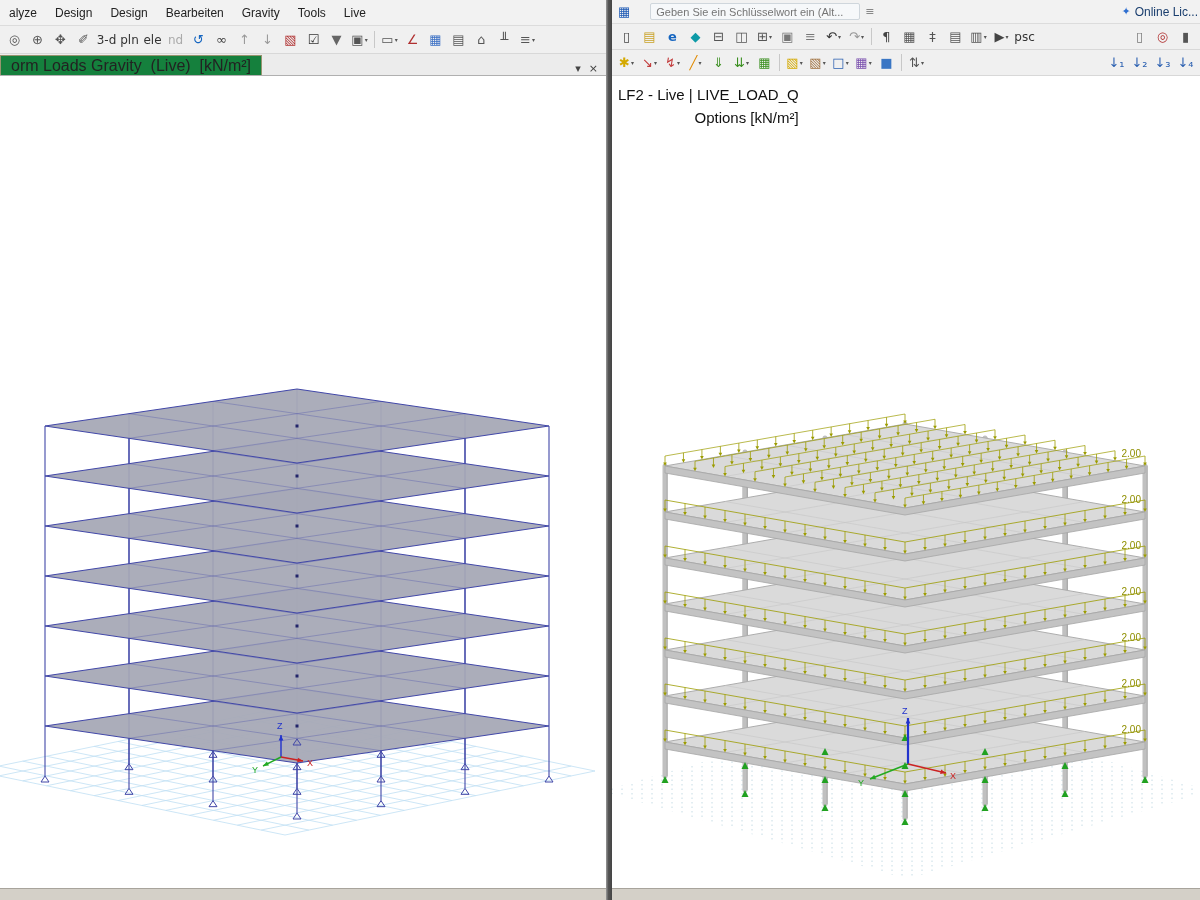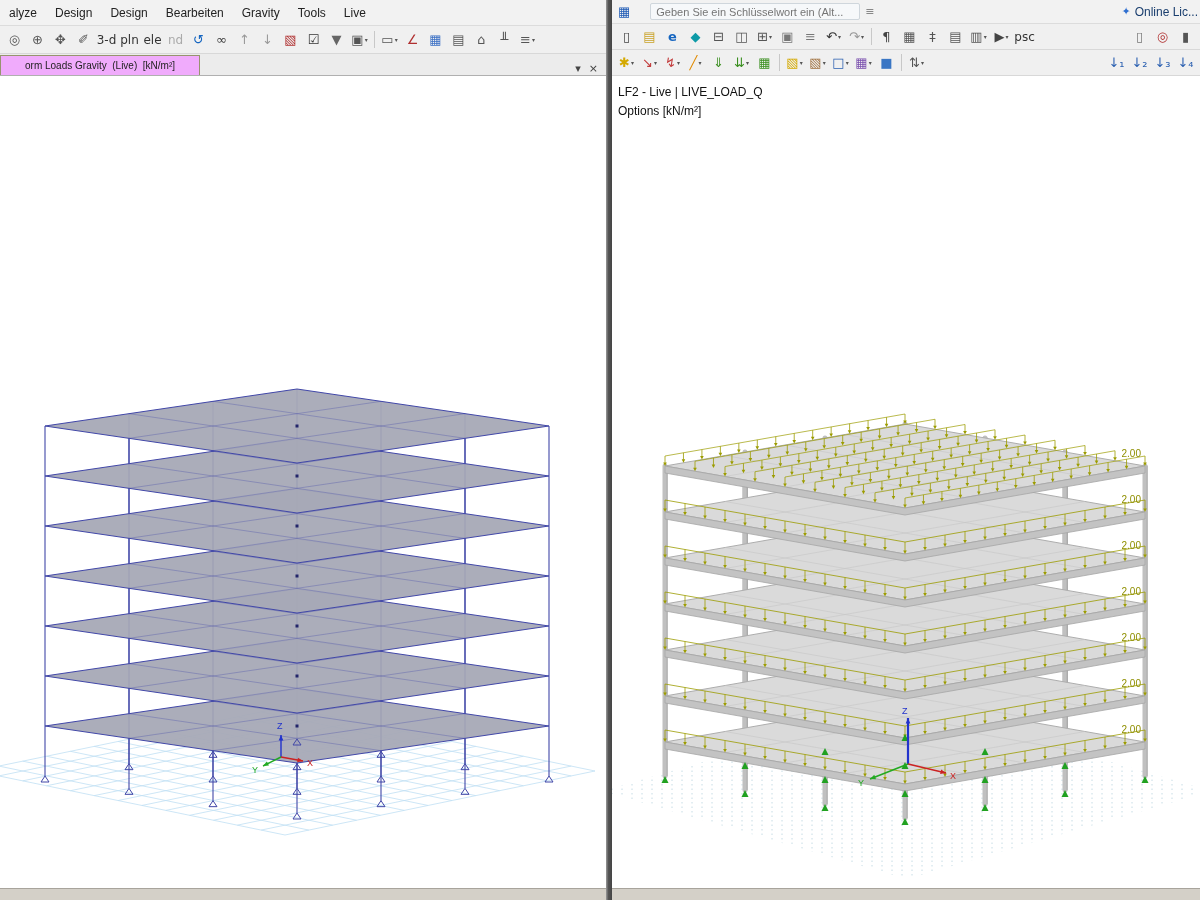--- a/index.html
+++ b/index.html
@@ -25,36 +25,36 @@
   .pane.right .toolbar { height:26px; }
   .tb-btn { display:flex; align-items:center; justify-content:center; min-width:21px; height:20px;
             border-radius:2px; margin:0 1px; cursor:default; }
   .tb-glyph { font-family:"DejaVu Sans", sans-serif; font-size:13px; color:#555; line-height:1; }
   .tb-text .tb-glyph { font-size:12px; color:#333; }
   .tb-caret { font-family:"DejaVu Sans", sans-serif; font-size:6px; color:#555; margin-left:1px; }
   .tb-sep { width:1px; height:17px; background:#c8c8c8; margin:0 3px; flex:none; }
 
   .tabstrip { display:flex; align-items:flex-end; height:22px; background:#ececec;
               border-bottom:1px solid #b0b0b0; flex:none; }
-  .model-tab { height:20px; line-height:19px; padding:0 24px; background:#f0abfc;
-               border:1px solid #97946f; border-bottom:none; font-size:10px; color:#222;
+  .model-tab { height:20px; line-height:19px; padding:0 10px; background:#15803d;
+               border:1px solid #97946f; border-bottom:none; font-size:16px; color:#222;
                white-space:pre; }
   .tab-controls { margin-left:auto; display:flex; align-items:center; gap:8px; padding-right:8px; }
   .tab-ctl { font-family:"DejaVu Sans", sans-serif; font-size:11px; color:#444; cursor:default; }
 
   .searchbox { margin-left:14px; width:210px; height:17px; font-size:11px; color:#777;
                background:#f6f8fa; border:1px solid #cfd6dc; border-radius:2px; padding:0 5px;
                font-family:"Liberation Sans", sans-serif; }
   .kw-icon { font-family:"DejaVu Sans", sans-serif; font-size:11px; color:#888; margin-left:5px; }
   .online { margin-left:auto; display:flex; align-items:center; gap:4px; white-space:nowrap;
             overflow:hidden; color:#1a3e6e; font-size:12px; padding-left:6px; }
   .online .oicon { font-family:"DejaVu Sans", sans-serif; font-size:11px; color:#2f6fd0; }
 
   .viewport { position:relative; flex:1; background:#fff; overflow:hidden; }
-  .info-block { position:absolute; top:7px; left:6px; font-size:12px; color:#111; line-height:1.55; z-index:2; }
+  .info-block { position:absolute; top:7px; left:6px; font-size:15px; color:#111; line-height:1.55; z-index:2;text-align:right; }
   svg { display:block; }
   svg text { font-family:"Liberation Sans", sans-serif; }
 
   .statusbar { height:12px; background:#d4d0c8; border-top:1px solid #a8a49c; flex:none; }
 </style>
 </head>
 <body>
 
 <div class="screen">
 

